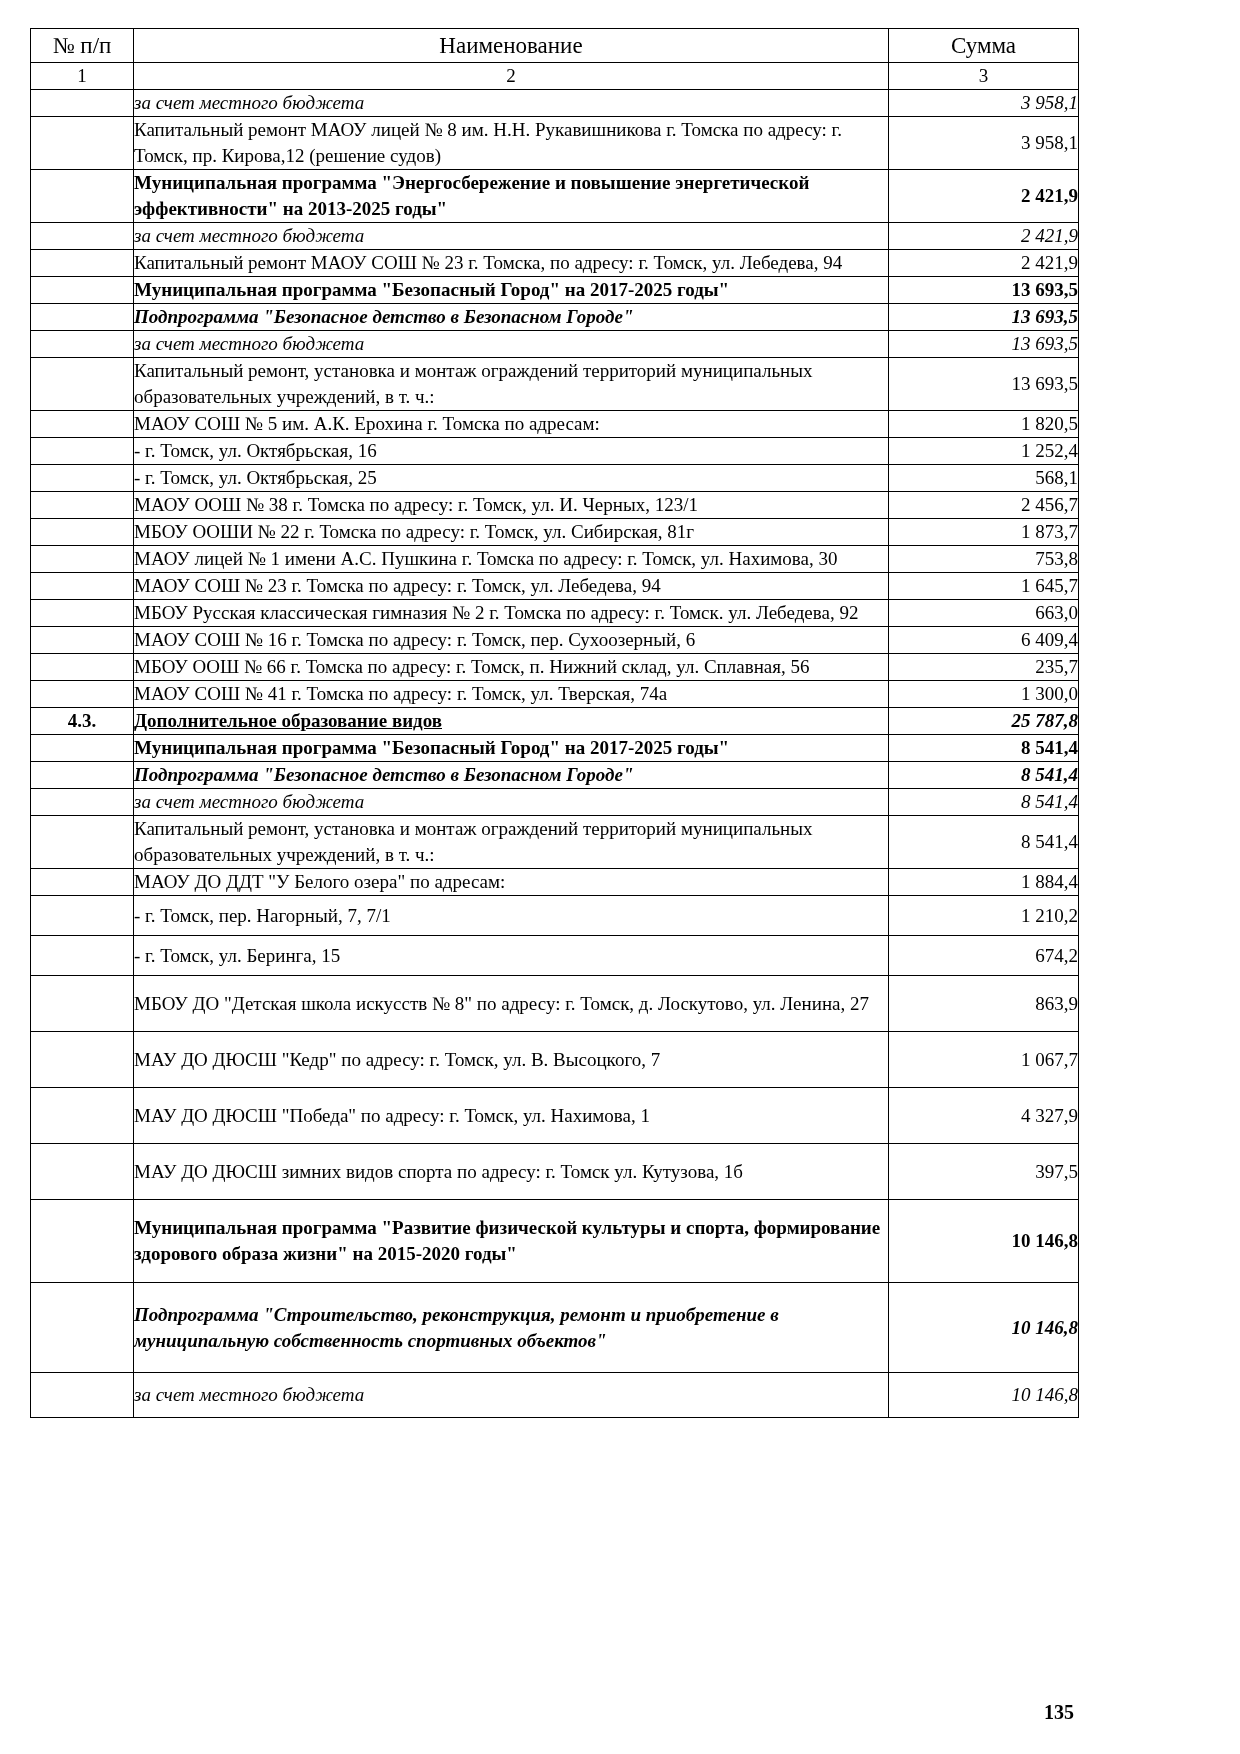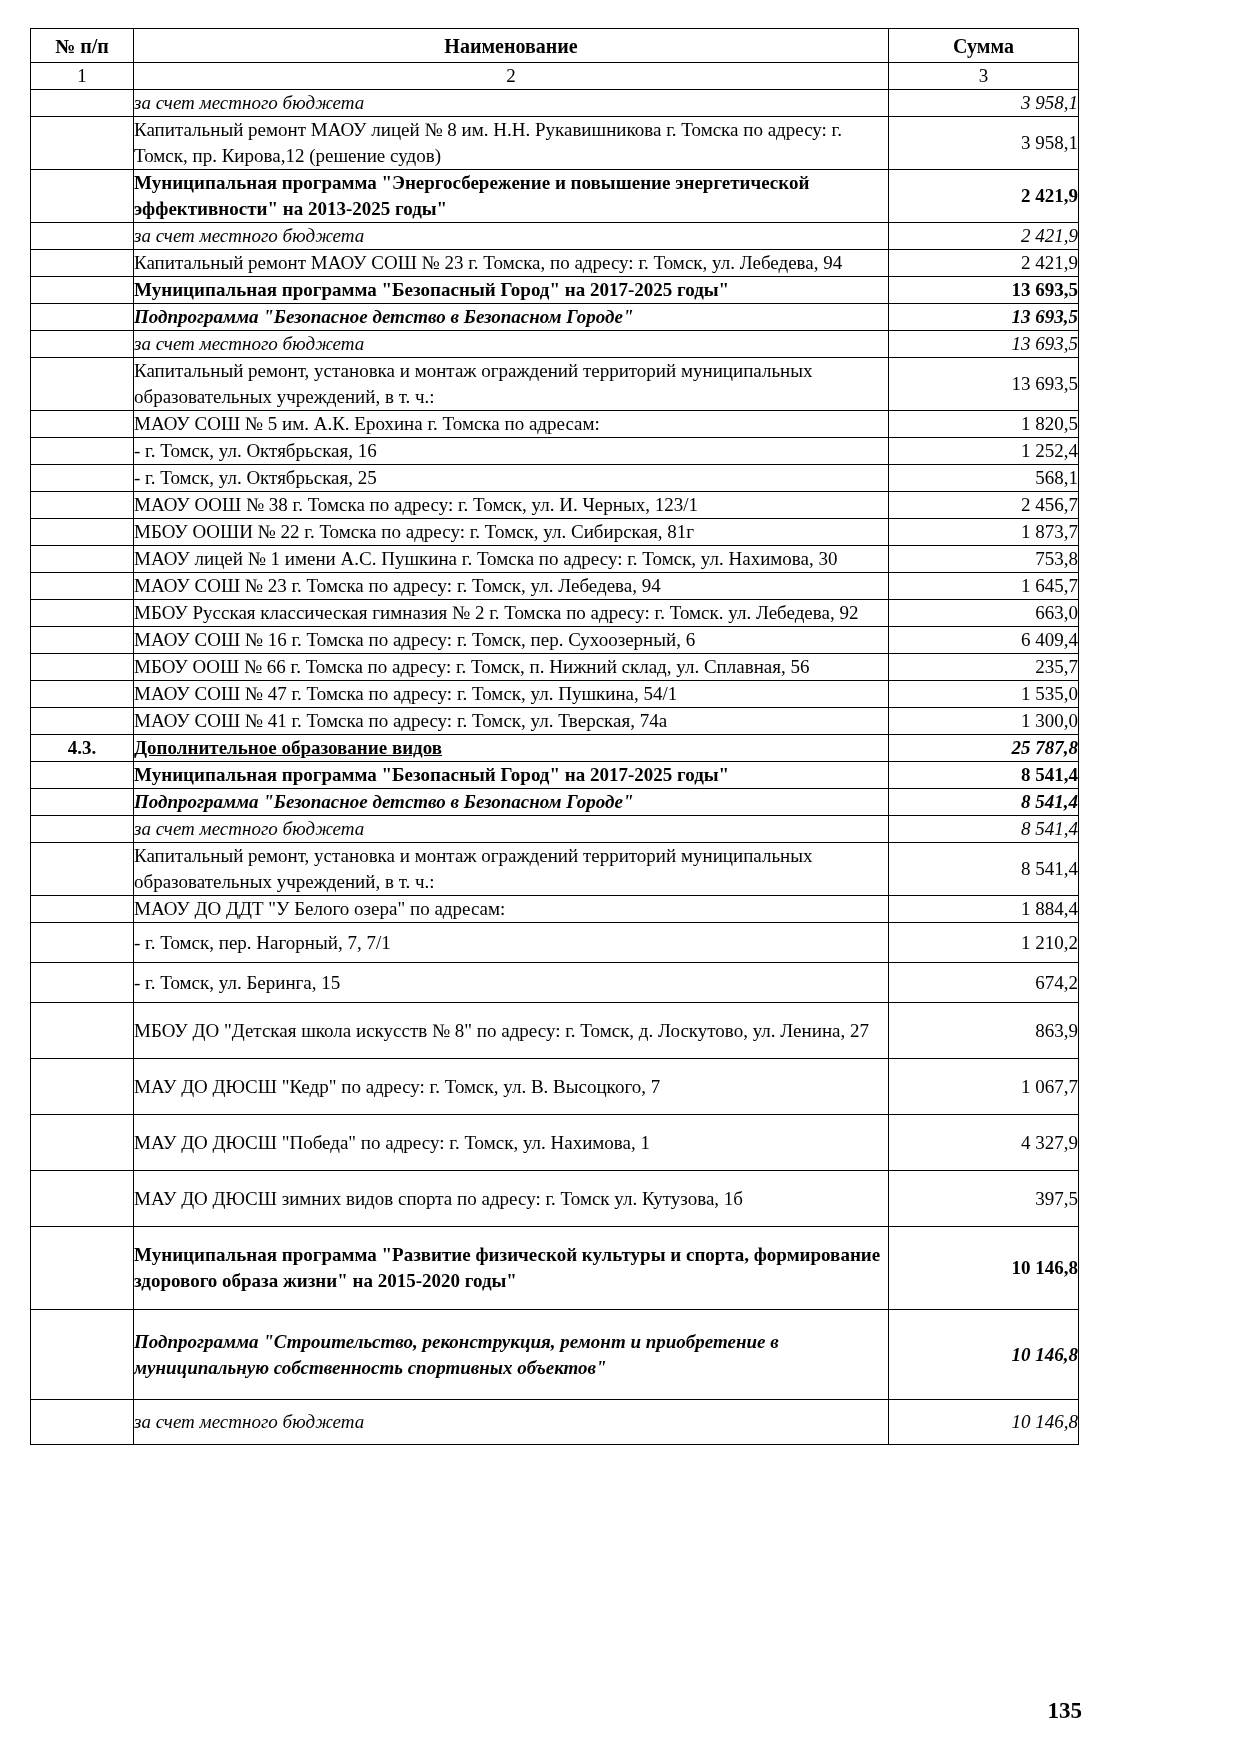--- a/index.html
+++ b/index.html
@@ -18,37 +18,37 @@
     table-layout:fixed;
   }
   table.budget th, table.budget td {
     border:1px solid #000;
     font-size:19px;
     line-height:26px;
     vertical-align:middle;
     padding:0;
     overflow:hidden;
   }
-  table.budget thead th { font-weight:bold; text-align:center; height:33px; font-size:20px; }
+  table.budget thead th { font-weight:normal; text-align:center; height:33px; font-size:23px; }
   table.budget thead tr.sub th { font-weight:normal; height:25px; font-size:19px; }
 
   td.c1 { text-align:center; font-weight:bold; }
   td.c2 { text-align:left;  padding:1px 6px 1px 7px; }
   td.c3 { text-align:right; padding:1px 9px 1px 2px; white-space:nowrap; }
 
   .italic { font-style:italic; }
   .bold { font-weight:bold; }
   .bold-italic { font-weight:bold; font-style:italic; }
   .underline { text-decoration:underline; }
 
   .page-number {
     position:absolute;
-    right:158px; bottom:30px;
+    right:166px; bottom:30px;
     font-weight:bold;
-    font-size:23px;
+    font-size:20px;
     font-family:"Liberation Serif","DejaVu Serif",serif;
   }
 </style>
 </head>
 <body>
 
 <div class="page">
 
   <table class="budget">
     <colgroup>
@@ -159,25 +159,20 @@
           <td class="c2">МАОУ СОШ № 16 г. Томска по адресу: г. Томск, пер. Сухоозерный, 6</td>
           <td class="c3">6 409,4</td>
         </tr>
         <tr>
           <td class="c1"></td>
           <td class="c2">МБОУ ООШ № 66 г. Томска по адресу: г. Томск, п. Нижний склад, ул. Сплавная, 56</td>
           <td class="c3">235,7</td>
         </tr>
         <tr>
           <td class="c1"></td>
-          <td class="c2">МАОУ СОШ № 47 г. Томска по адресу: г. Томск, ул. Пушкина, 54/1</td>
-          <td class="c3">1 535,0</td>
-        </tr>
-        <tr>
-          <td class="c1"></td>
           <td class="c2">МАОУ СОШ № 41 г. Томска по адресу: г. Томск, ул. Тверская, 74а</td>
           <td class="c3">1 300,0</td>
         </tr>
         <tr>
           <td class="c1">4.3.</td>
           <td class="c2 bold underline">Дополнительное образование видов</td>
           <td class="c3 bold-italic">25 787,8</td>
         </tr>
         <tr>
           <td class="c1"></td>

